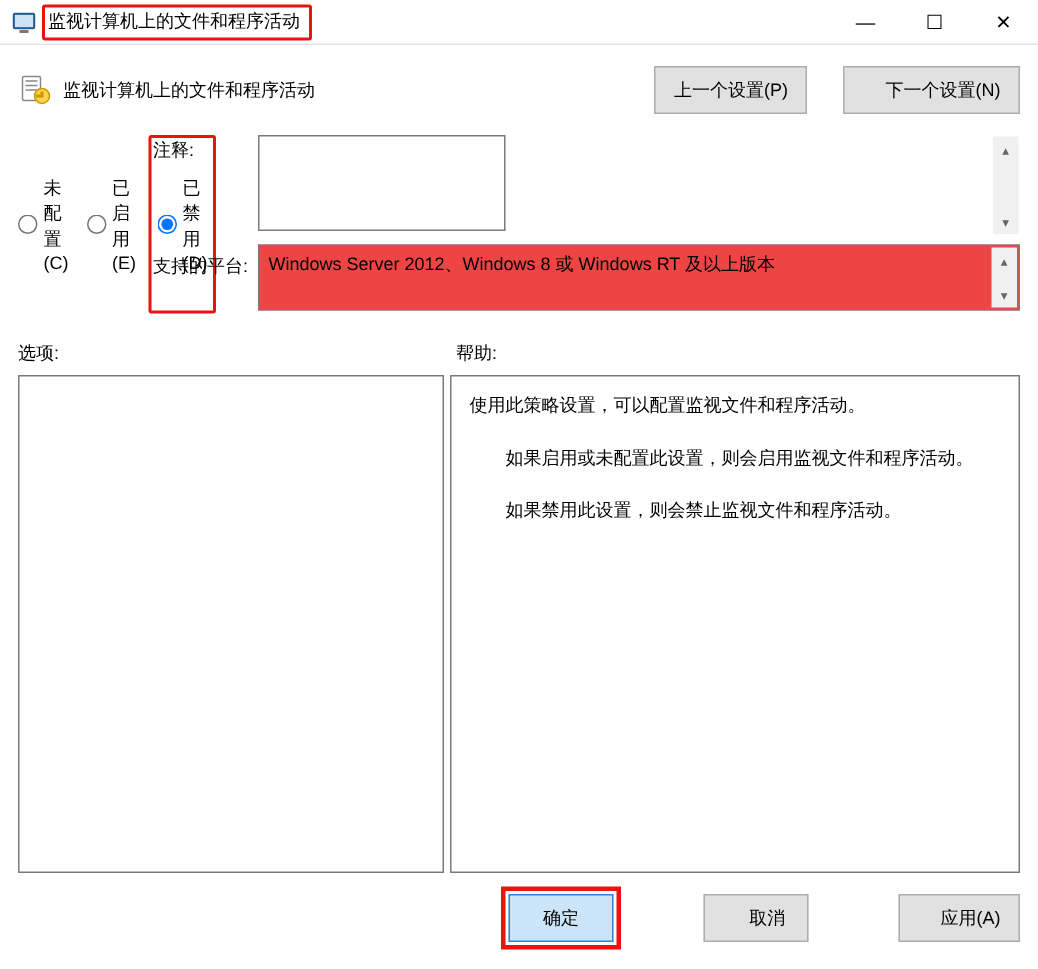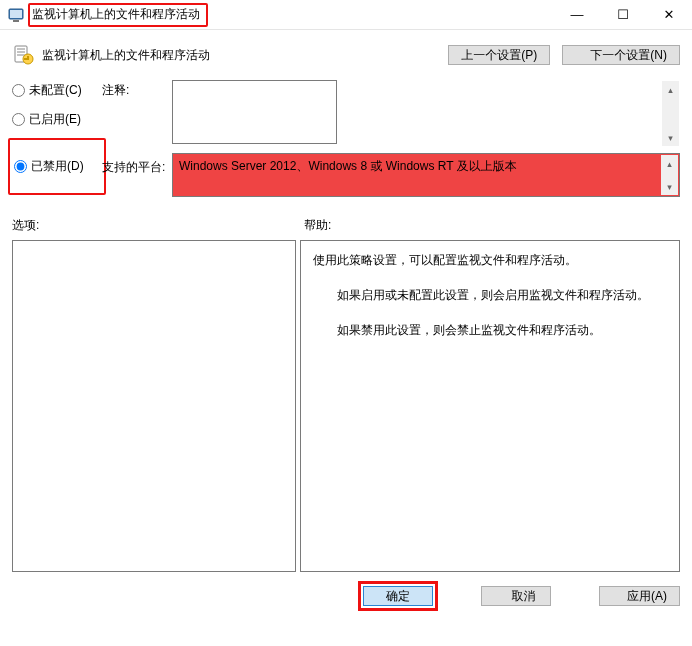--- a/index.html
+++ b/index.html
@@ -55,34 +55,34 @@
     padding:14px 0 8px 0;
   }
   .subhdr .picon {
     width:22px; height:22px; margin-right:8px;
     display:inline-block;
   }
   .subhdr .picon svg{width:22px;height:22px;display:block;}
   .subhdr .ptxt { font-size:12px;}
   .subhdr .sp { flex:1;}
   .btn {
-    height:20px; min-width:92px;
+    height:32px; min-width:92px;
     background:#e1e1e1;
     border:1px solid #adadad;
     font-size:12px;
     padding:0 12px;
     cursor:pointer;
   }
-  .btn + .btn { margin-left:12px;padding-left:27px;}
+  .btn + .btn { margin-left:24px;padding-left:27px;}
 
   
   .row1 { display:flex; margin-top:6px; }
   .radios {
     width:90px;
-    display:flex; flex-direction:column; gap:12px;
+    display:flex; gap:12px;
     padding-top:2px;
   }
   .radio {
     display:flex; align-items:center; gap:4px;
     cursor:pointer;
   }
   .radio input { margin:0; width:13px; height:13px;}
   .radio.hl {
     border:2px solid #e11;
     padding:18px 4px;

